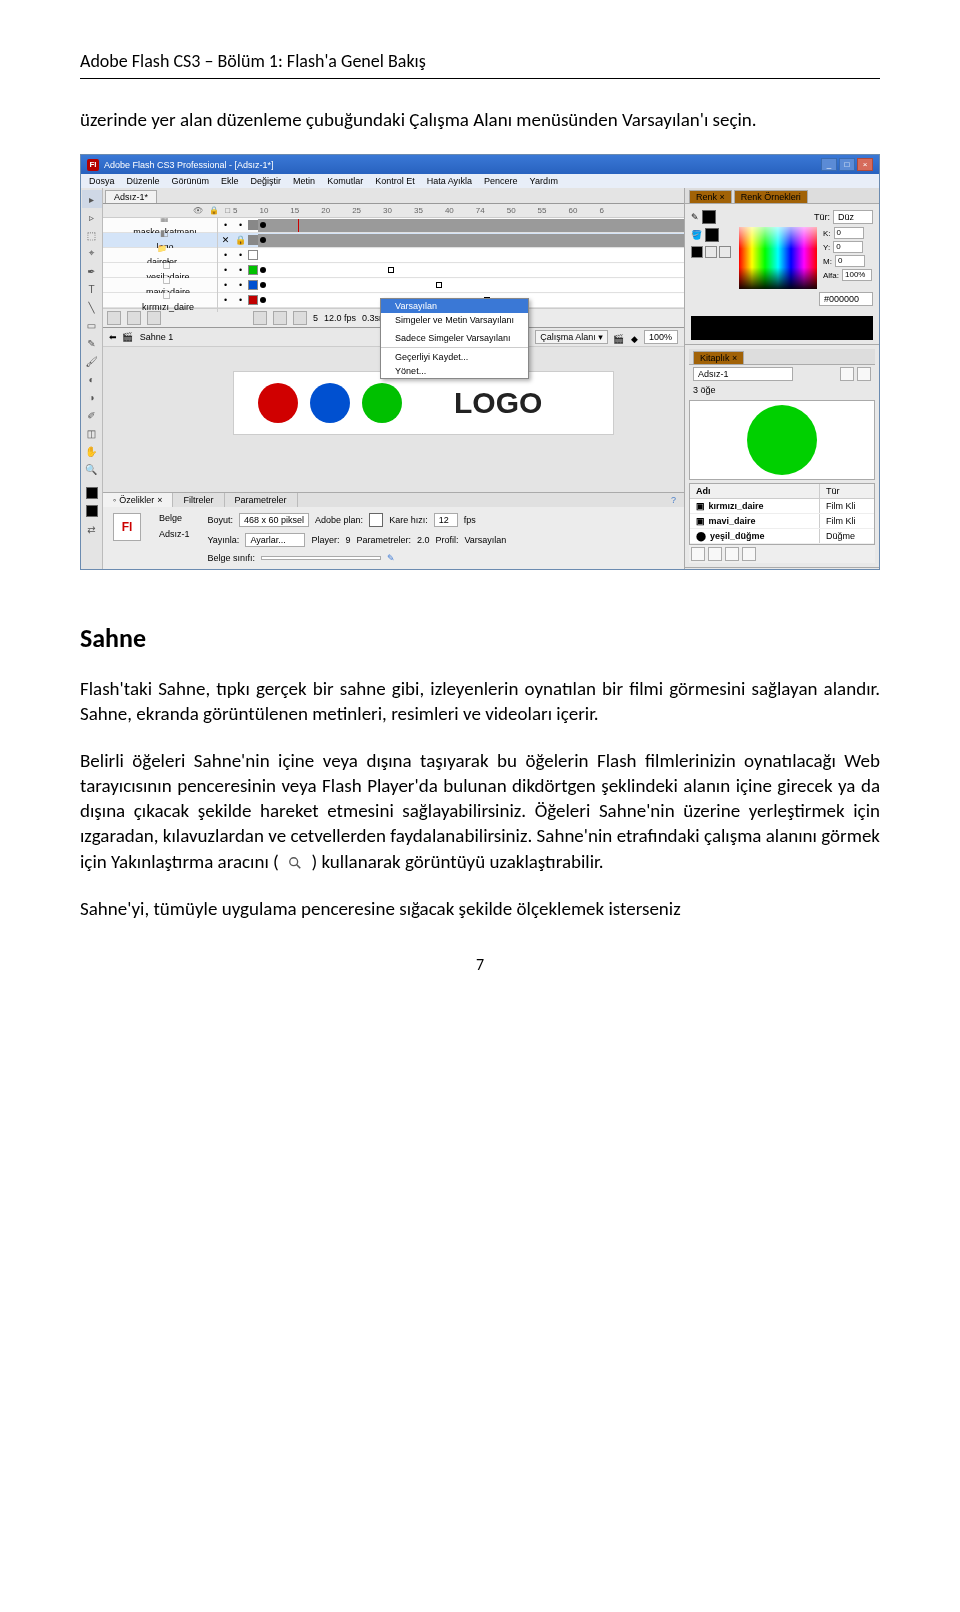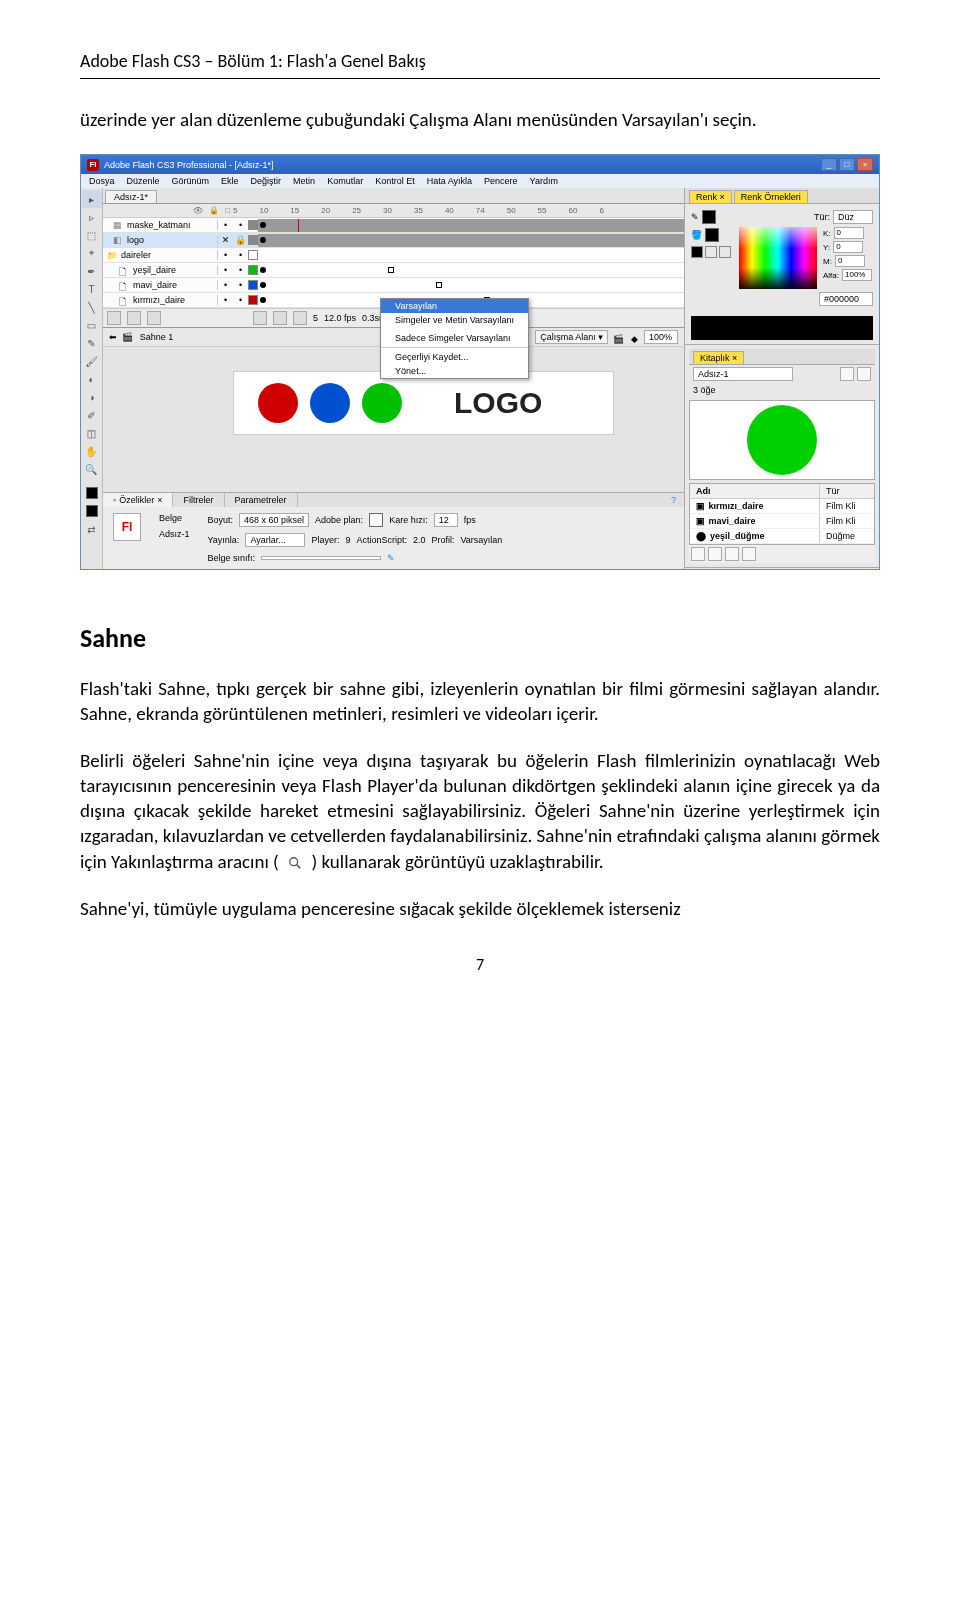--- a/index.html
+++ b/index.html
@@ -132,20 +132,21 @@
   }
   .layer-row.sel { background: #d4e4f8; }
   .layer-name {
     width: 115px;
     padding-left: 10px;
     font-size: 9px;
     display: flex;
     align-items: center;
     gap: 4px;
     border-right: 1px solid #ccc;
+    flex-direction: column;
   }
   .layer-icon { width: 10px; height: 10px; }
   .layer-icon.file::before { content: "🗋"; font-size: 9px; }
   .layer-icon.folder::before { content: "📁"; font-size: 8px; }
   .layer-icon.mask::before { content: "▦"; font-size: 9px; color: #888; }
   .layer-icon.tween::before { content: "◧"; font-size: 9px; color: #888; }
   .layer-track {
     flex: 1;
     height: 13px;
     background: #fff;
@@ -275,21 +276,21 @@
   }
   .panel-tabs {
     display: flex;
     background: #ddd;
     padding: 2px 4px 0 4px;
     gap: 2px;
     border-bottom: 1px solid #aaa;
   }
   .panel-tab {
     padding: 1px 6px;
-    background: #fde047;
+    background: #a16207;
     border: 1px solid #aaa;
     border-bottom: none;
     font-size: 9px;
   }
   .color-panel {
     padding: 6px;
     display: flex;
     gap: 8px;
   }
   .color-swatches { display: flex; flex-direction: column; gap: 4px; }
@@ -610,21 +611,21 @@
                   <span class="swatch" style="background:#fff"></span>
                   <span>Kare hızı:</span>
                   <span class="prop-input" style="min-width:24px">12</span>
                   <span>fps</span>
                 </div>
                 <div class="prop-row">
                   <span>Yayınla:</span>
                   <span class="prop-input">Ayarlar...</span>
                   <span>Player:</span>
                   <span>9</span>
-                  <span>ActionScript:</span>
+                  <span>Parametreler:</span>
                   <span>2.0</span>
                   <span>Profil:</span>
                   <span>Varsayılan</span>
                 </div>
                 <div class="prop-row">
                   <span>Belge sınıfı:</span>
                   <span class="prop-input" style="min-width:120px"></span>
                   <span style="color:#3a78d6">✎</span>
                 </div>
               </div>

